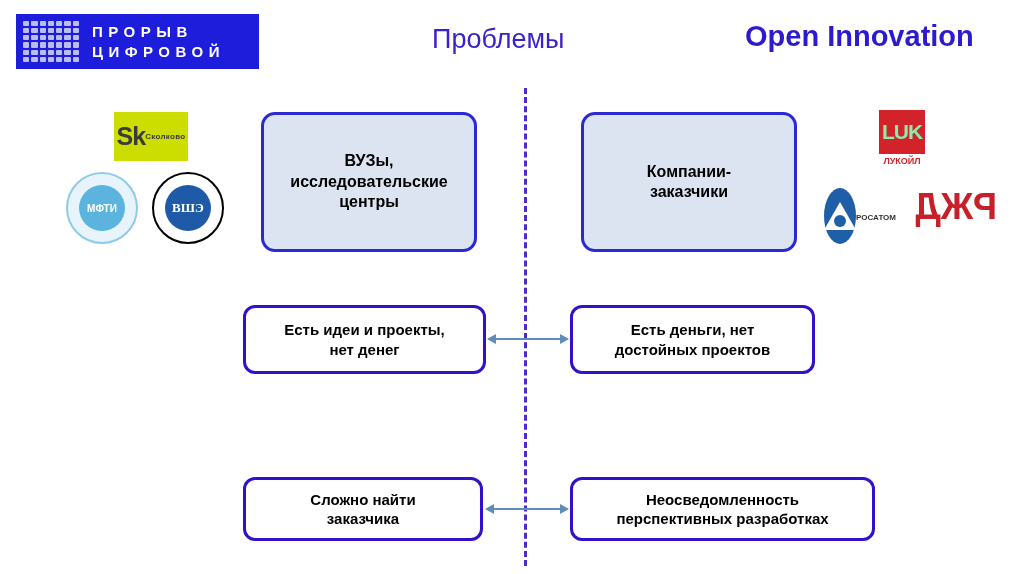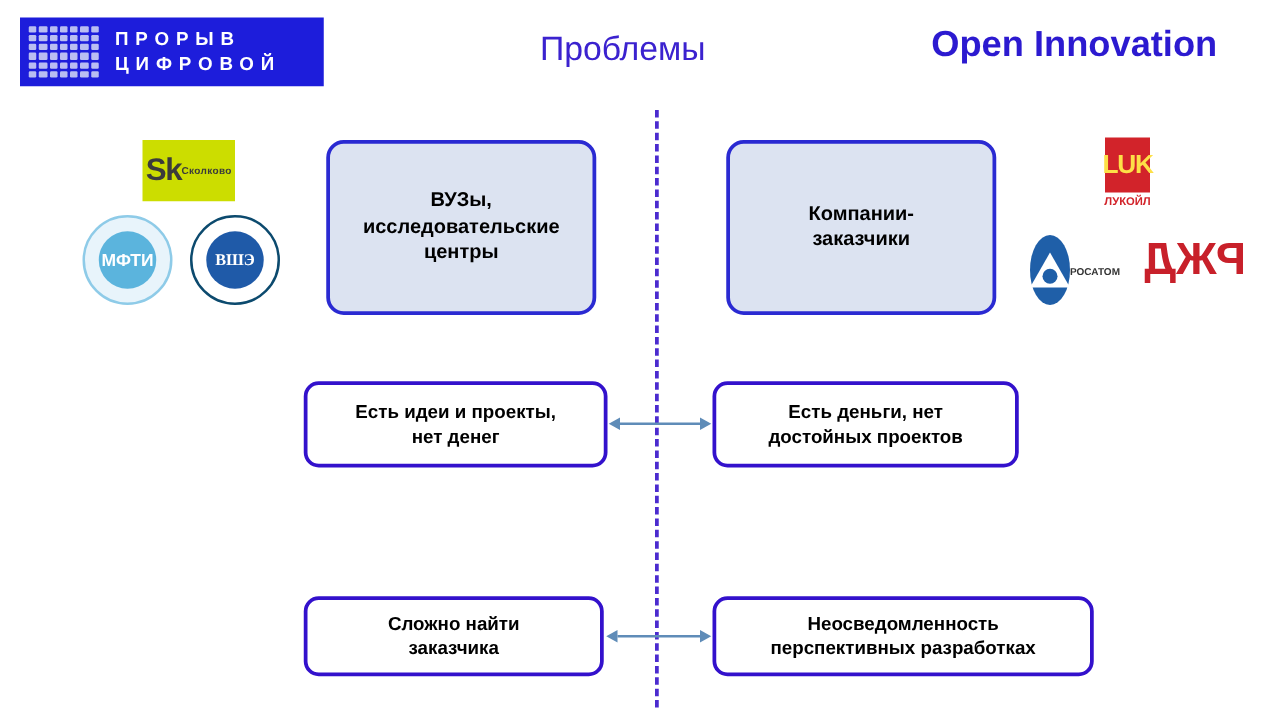--- a/index.html
+++ b/index.html
@@ -165,42 +165,42 @@
   }
   .mark-mipt {
     left: 66px; top: 172px; width: 68px; height: 68px;
     background: #e8f4fb;
     border: 2px solid #8ecbe8;
   }
   .mark-mipt .inner {
     width: 46px; height: 46px; border-radius: 50%;
     background: #5bb4dd;
     display: flex; align-items: center; justify-content: center;
-    color: #ffffff; font-size: 14px; font-weight: bold;
+    color: #ffffff; font-size: 10px; font-weight: bold;
   }
   .mark-hse {
     left: 152px; top: 172px; width: 68px; height: 68px;
     background: #ffffff;
-    border: 2px solid #0c4a6e;
+    border: 2px solid #000000;
   }
   .mark-hse .inner {
     width: 46px; height: 46px; border-radius: 50%;
     background: #1f5aa8;
     display: flex; align-items: center; justify-content: center;
     color: #ffffff; font-size: 13px; font-weight: bold;
     font-family: "Liberation Serif", serif;
   }
 
   .mark-lukoil {
     left: 878px; top: 110px; width: 48px; height: 62px;
     display: flex; flex-direction: column; align-items: center;
   }
   .mark-lukoil .sq {
-    width: 36px; height: 44px; background: #d2232a;
-    color: #fde047; font-size: 21px; font-weight: bold;
+    width: 46px; height: 44px; background: #d2232a;
+    color: #86efac; font-size: 21px; font-weight: bold;
     display: flex; align-items: center; justify-content: center;
     letter-spacing: -1px;
   }
   .mark-lukoil .cap {
     font-size: 9px; font-weight: bold; color: #d2232a; margin-top: 2px;
   }
 
   .mark-rosatom {
     left: 824px; top: 178px; width: 64px; height: 76px;
     display: flex; flex-direction: row; align-items: center;

